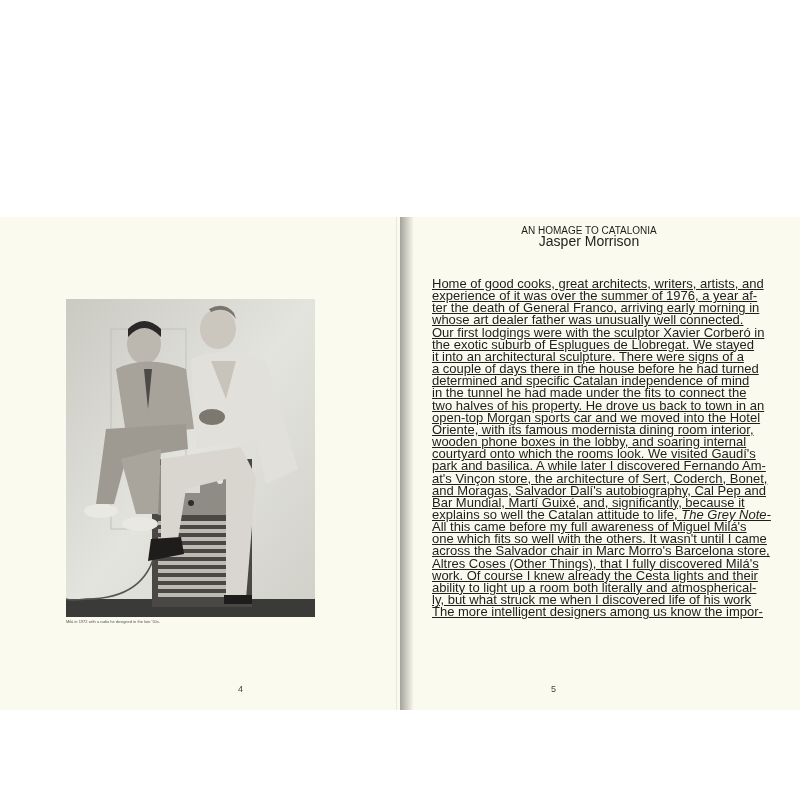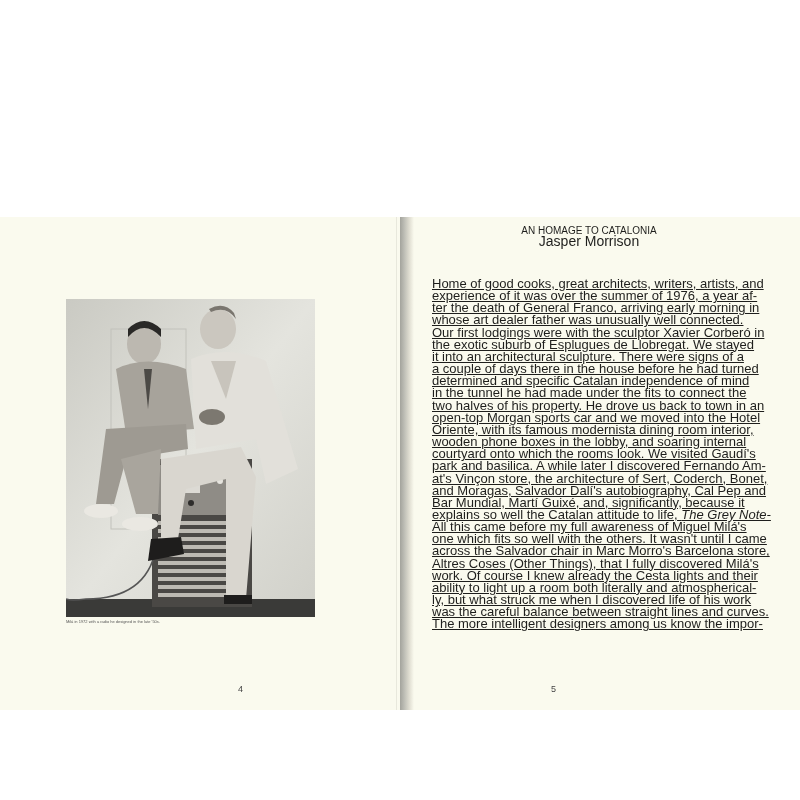--- a/index.html
+++ b/index.html
@@ -142,20 +142,19 @@
       <span class="line">and Moragas, Salvador Dalí's autobiography, Cal Pep and</span>
       <span class="line">Bar Mundial, Martí Guixé, and, significantly, because it</span>
       <span class="line"><span>explains so well the Catalan attitude to life, </span><em>The Grey Note-</em></span>
       <span class="line">All this came before my full awareness of Miguel Milá's</span>
       <span class="line">one which fits so well with the others. It wasn't until I came</span>
       <span class="line">across the Salvador chair in Marc Morro's Barcelona store,</span>
       <span class="line">Altres Coses (Other Things), that I fully discovered Milá's</span>
       <span class="line">work. Of course I knew already the Cesta lights and their</span>
       <span class="line">ability to light up a room both literally and atmospherical-</span>
       <span class="line">ly, but what struck me when I discovered life of his work</span>
-      <span class="line">was the careful balance between straight lines and curves.</span>
       <span class="line">The more intelligent designers among us know the impor-</span>
     </div>
     <div class="page-number pn-right">5</div>
   </div>
 
   <div class="gutter-shadow"></div>
 </div>
 
 </body></html>

